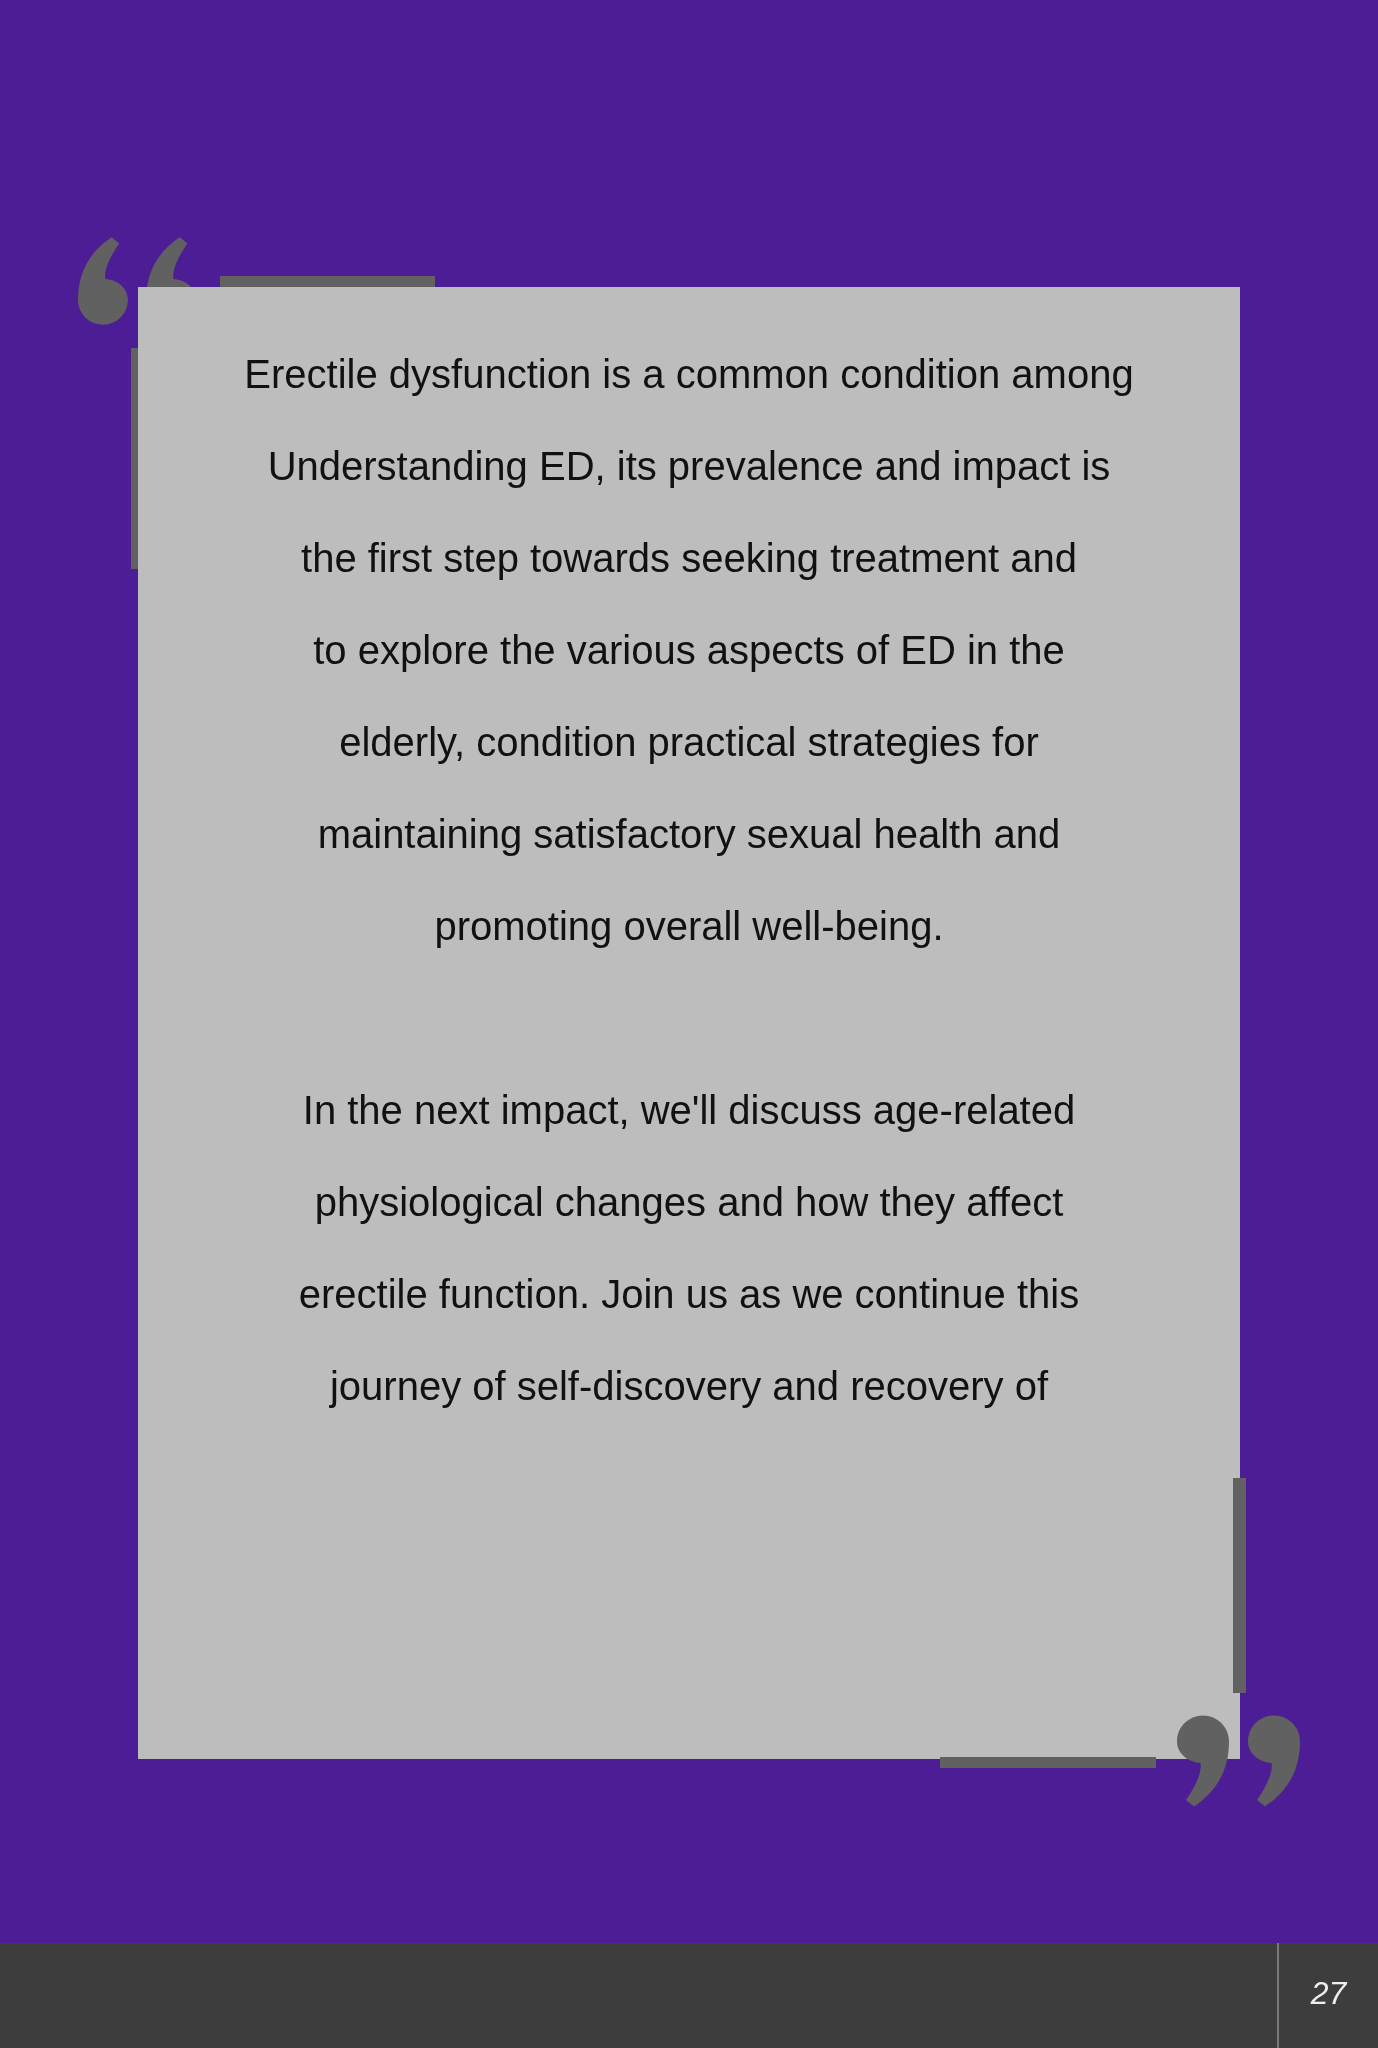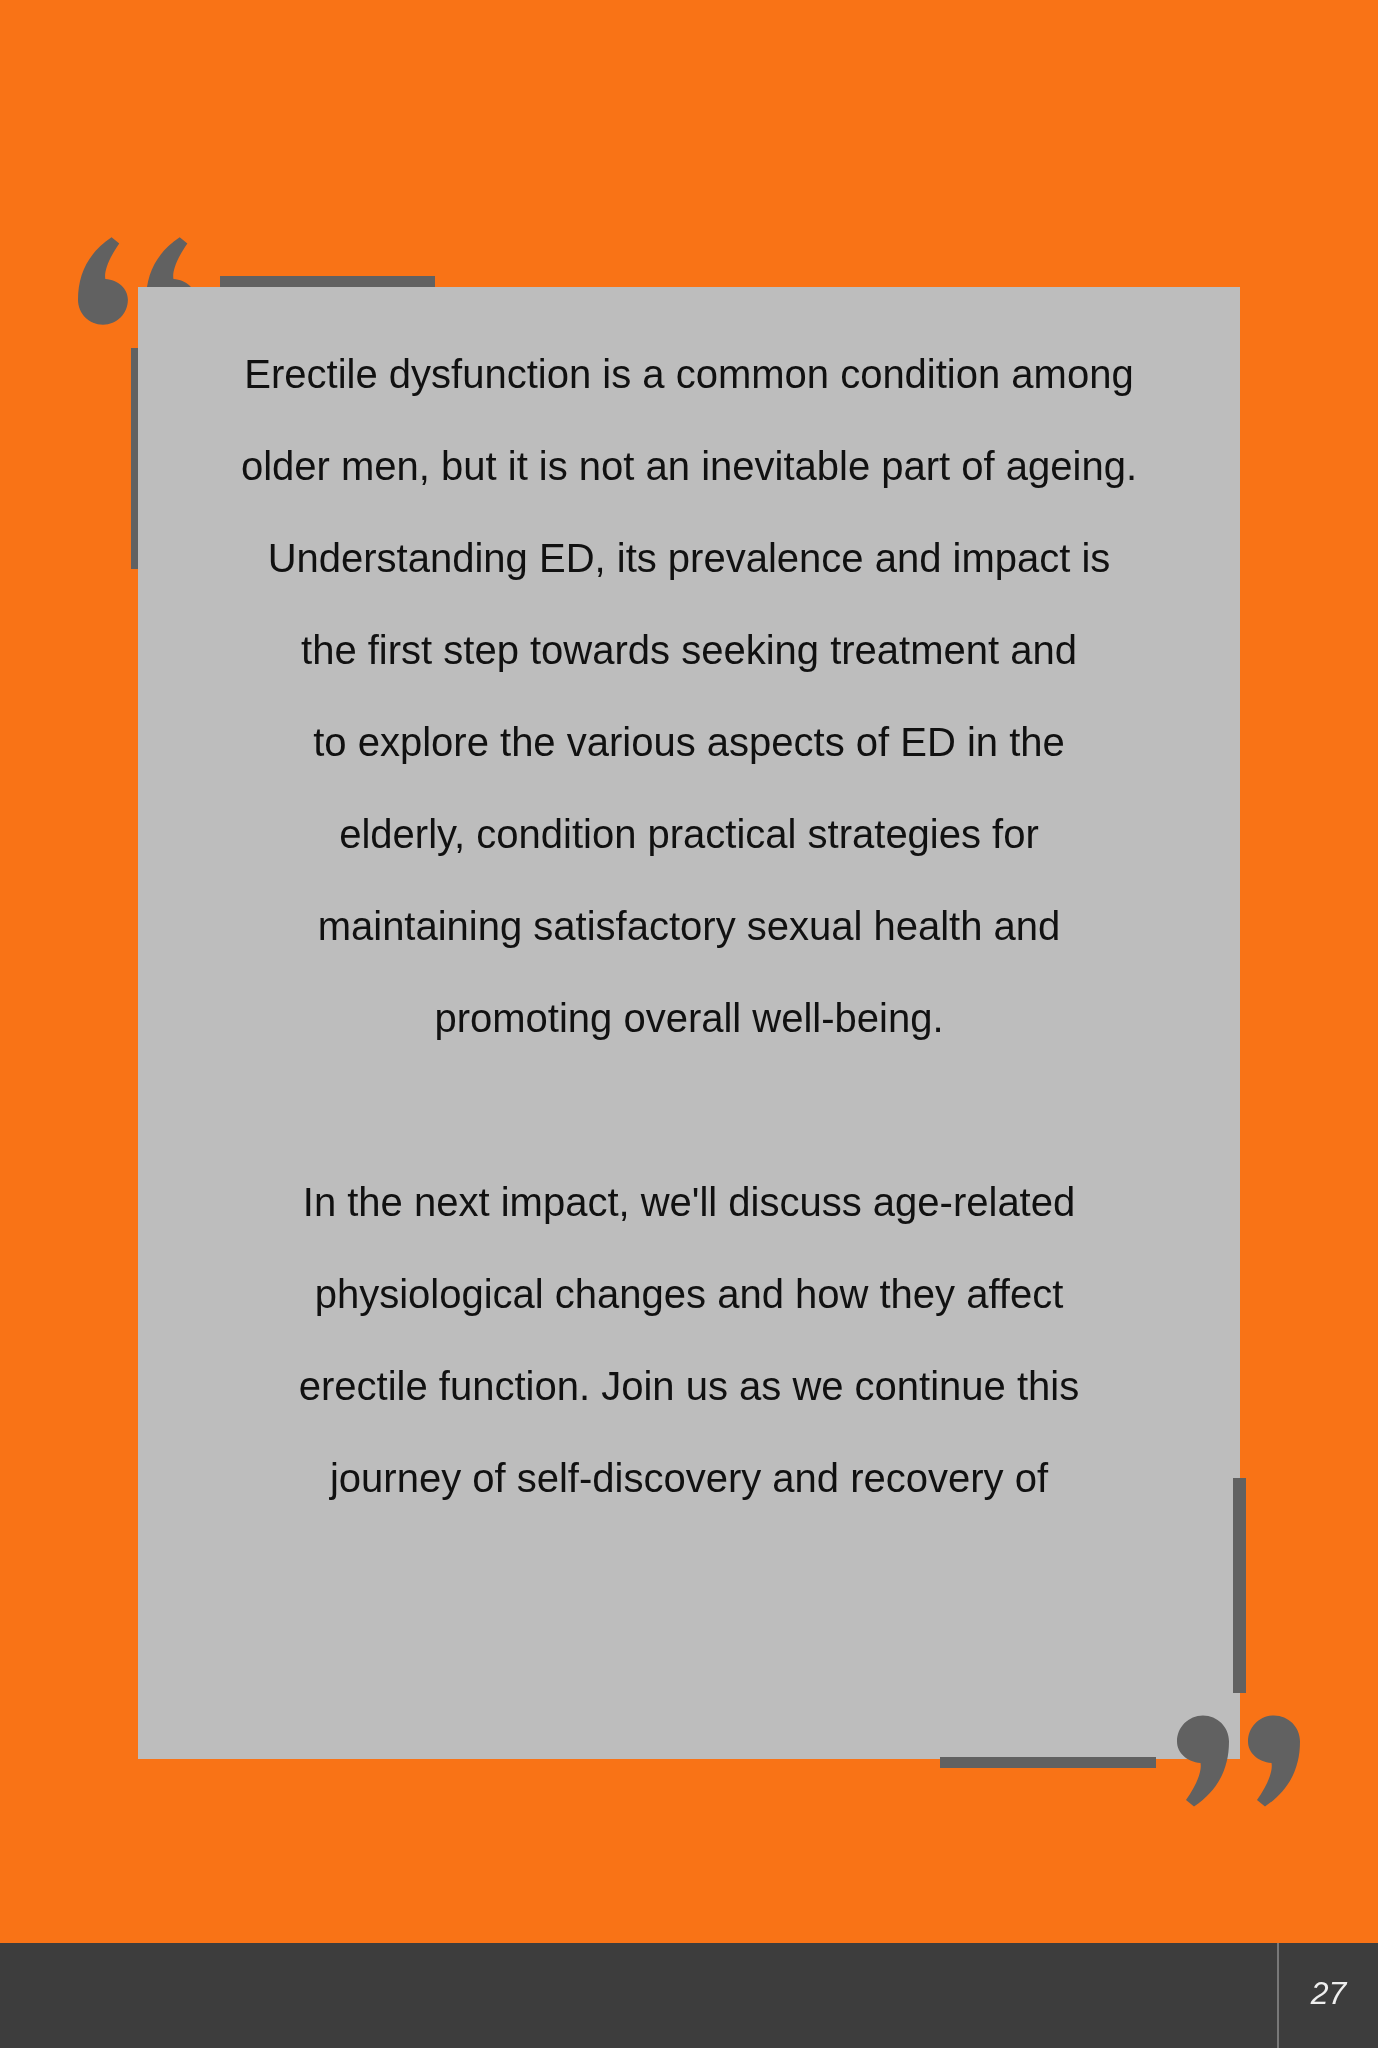--- a/index.html
+++ b/index.html
@@ -11,21 +11,21 @@
     --pagenum-color:#EFEFEF;
   }
   *{margin:0;padding:0;box-sizing:border-box;}
   html,body{width:1378px;height:2048px;}
   body{
     position:relative;
     background:#ffffff;
     font-family:"Liberation Sans", sans-serif;
     overflow:hidden;
   }
-  .page{position:absolute;inset:0;width:1378px;height:2048px;background:#f97316;}
+  .page{position:absolute;inset:0;width:1378px;height:2048px;background:#4c1d95;}
 
   .quote-box{
     position:absolute;
     left:138px; top:287px;
     width:1102px; height:1472px;
     background:var(--box-gray);
   }
   .quote-text{
     position:absolute;
     left:28px; right:28px; top:41px;
@@ -84,21 +84,20 @@
     </svg>
   </div>
 
   <div class="bar bar-top"></div>
   <div class="bar bar-left"></div>
 
   <div class="quote-box">
     <div class="quote-text">
       <div class="qpara">
           <div class="qline">Erectile dysfunction is a common condition among</div>
-          <div class="qline">older men, but it is not an inevitable part of ageing.</div>
           <div class="qline">Understanding ED, its prevalence and impact is</div>
           <div class="qline">the first step towards seeking treatment and</div>
           <div class="qline">to explore the various aspects of ED in the</div>
           <div class="qline">elderly, condition practical strategies for</div>
           <div class="qline">maintaining satisfactory sexual health and</div>
           <div class="qline">promoting overall well-being.</div>
         </div>
       <div class="qpara">
           <div class="qline">In the next impact, we'll discuss age-related</div>
           <div class="qline">physiological changes and how they affect</div>

